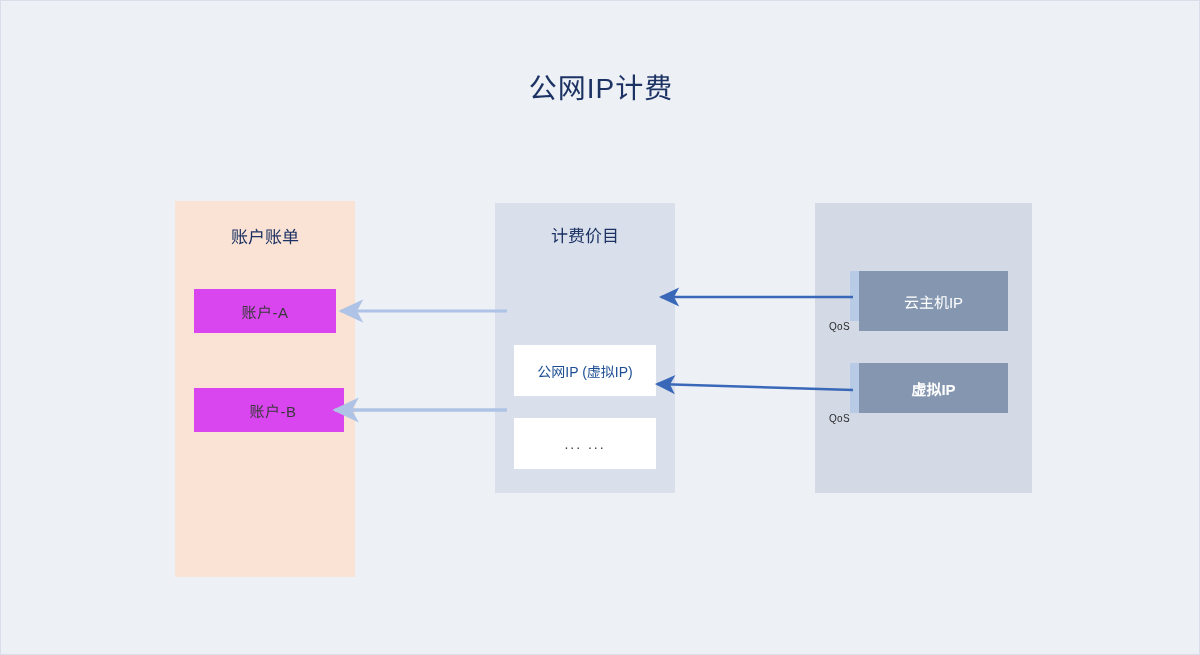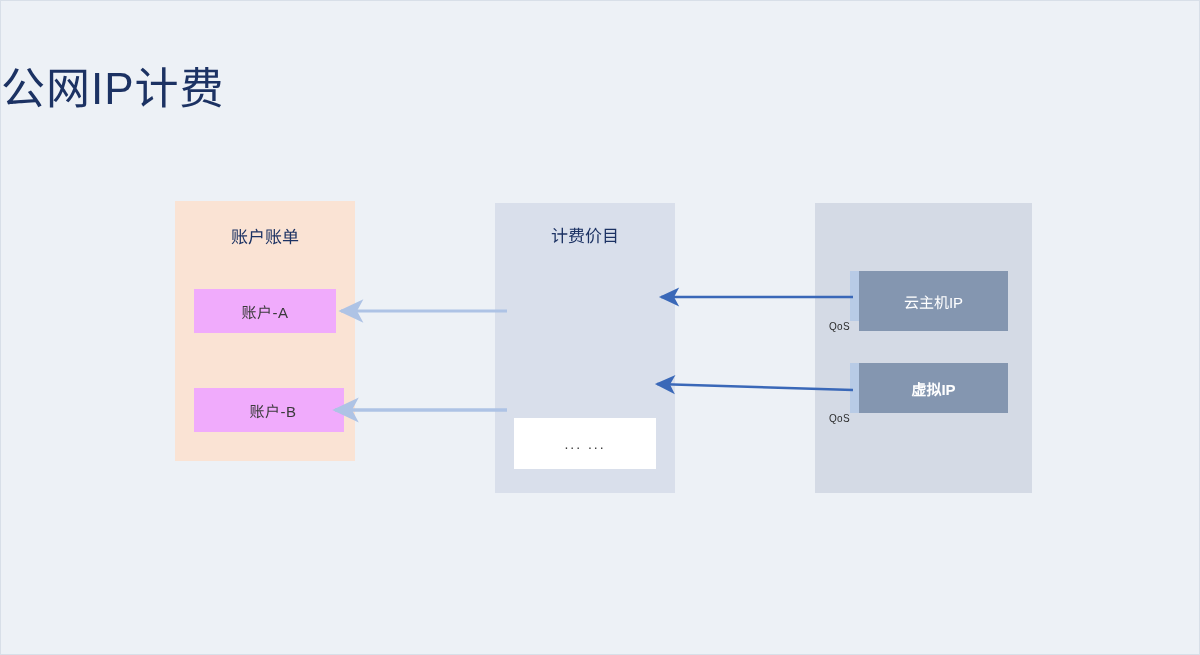--- a/index.html
+++ b/index.html
@@ -23,22 +23,22 @@
     border: 1px solid #d8dfe8;
     overflow: hidden;
   }
 
   
   #page-title {
     position: absolute;
     left: 0;
     top: 62px;
     width: 1200px;
-    text-align: left;
-    font-size: 44px;
+    text-align: center;
+    font-size: 28px;
     line-height: 52px;
     color: #1c3263;
     letter-spacing: 1px;
     white-space: nowrap;
   }
 
   
   .panel {
     position: absolute;
     box-sizing: border-box;
@@ -51,21 +51,21 @@
     font-size: 17px;
     line-height: 24px;
     color: #1c3263;
     white-space: nowrap;
   }
 
   #panel-billing {
     left: 174px;
     top: 200px;
     width: 180px;
-    height: 260px;
+    height: 376px;
     background: #fae3d4;
   }
   #panel-billing .panel-title { top: 25px; }
 
   #panel-pricing {
     left: 494px;
     top: 202px;
     width: 180px;
     height: 290px;
     background: #d9dfeb;
@@ -81,21 +81,21 @@
     background: #d4dae5;
   }
   #panel-publicip .panel-title { top: 22px; }
 
   
   .account-card {
     position: absolute;
     left: 19px;
     width: 142px;
     height: 44px;
-    background: #f0abfc;
+    background: #d946ef;
     display: flex;
     align-items: center;
     justify-content: center;
     font-size: 15px;
     color: #3a3a3a;
     letter-spacing: 0.5px;
     white-space: nowrap;
   }
   #account-card-a { top: 88px; }
   #account-card-b { top: 187px; padding-left: 8px; }
@@ -194,20 +194,21 @@
   <div id="page-title">公网IP计费</div>
 
   <div class="panel" id="panel-billing">
     <div class="panel-title">账户账单</div>
     <div class="account-card" id="account-card-a">账户-A</div>
     <div class="account-card" id="account-card-b">账户-B</div>
   </div>
 
   <div class="panel" id="panel-pricing">
     <div class="panel-title">计费价目</div>
+    <div class="pricing-card" id="pricing-card-virtual">公网IP (虚拟IP)</div>
     <div class="pricing-card" id="pricing-card-more">... ...</div>
   </div>
 
   <div class="panel" id="panel-publicip">
 
     <div class="qos-tab" id="qos-tab-host"></div>
     <div class="ip-box" id="ip-box-host">云主机IP</div>
     <div class="qos-label" id="qos-label-host">QoS</div>
 
     <div class="qos-tab" id="qos-tab-virtual"></div>

